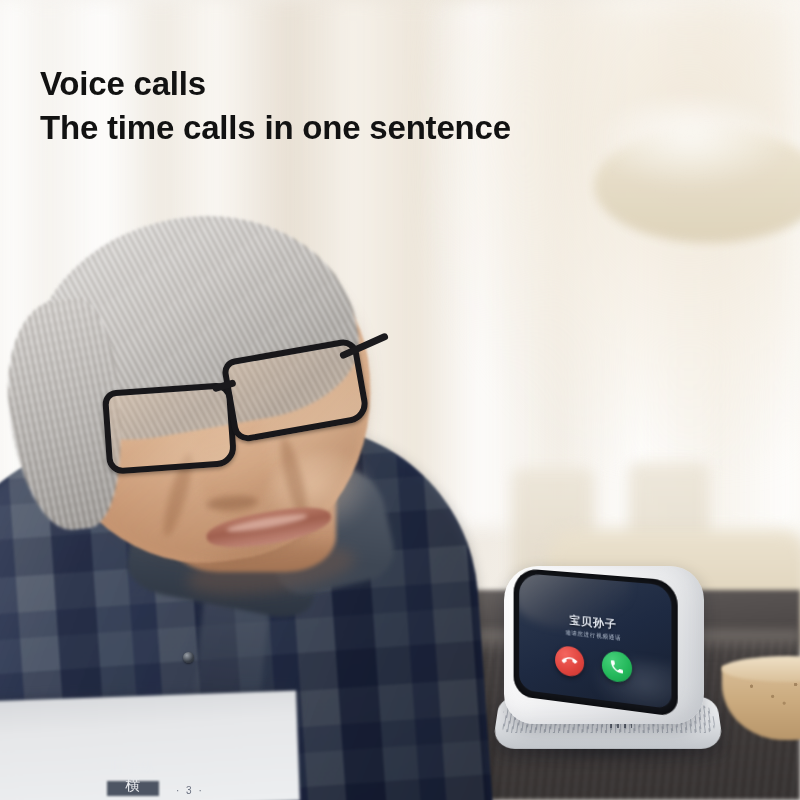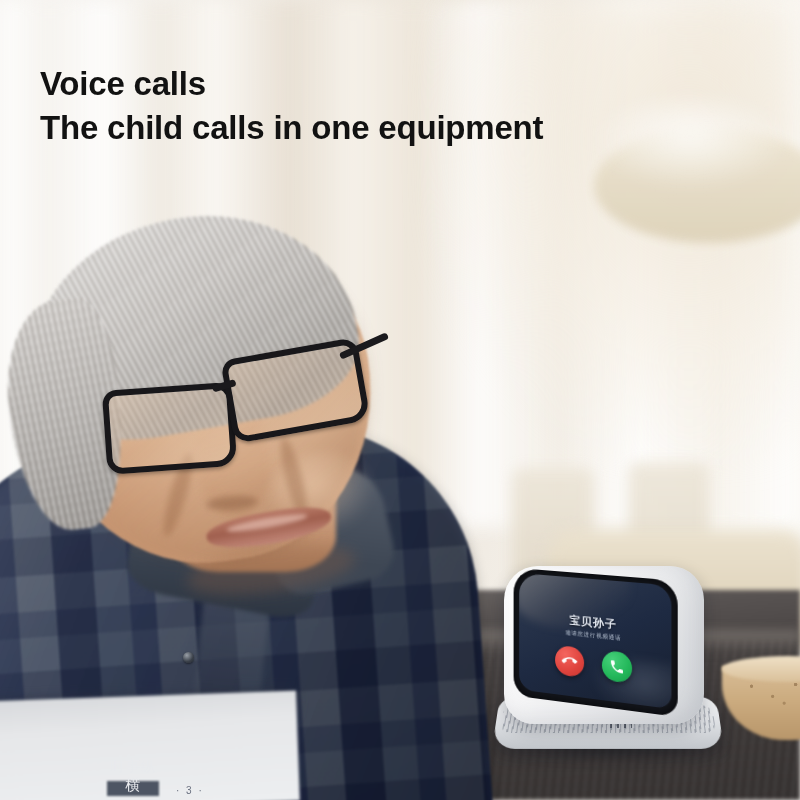--- a/index.html
+++ b/index.html
@@ -834,17 +834,17 @@
             </svg>
           </span>
         </div>
       </div>
     </div>
   </div>
 
   <div class="copy">
     <div class="headline">
       <span class="l1">Voice calls</span>
-      <span class="l2">The child calls in one equipment</span>
+      <span class="l2">The time calls in one sentence</span>
     </div>
   </div>
 
 </div>
 
 </body></html>

